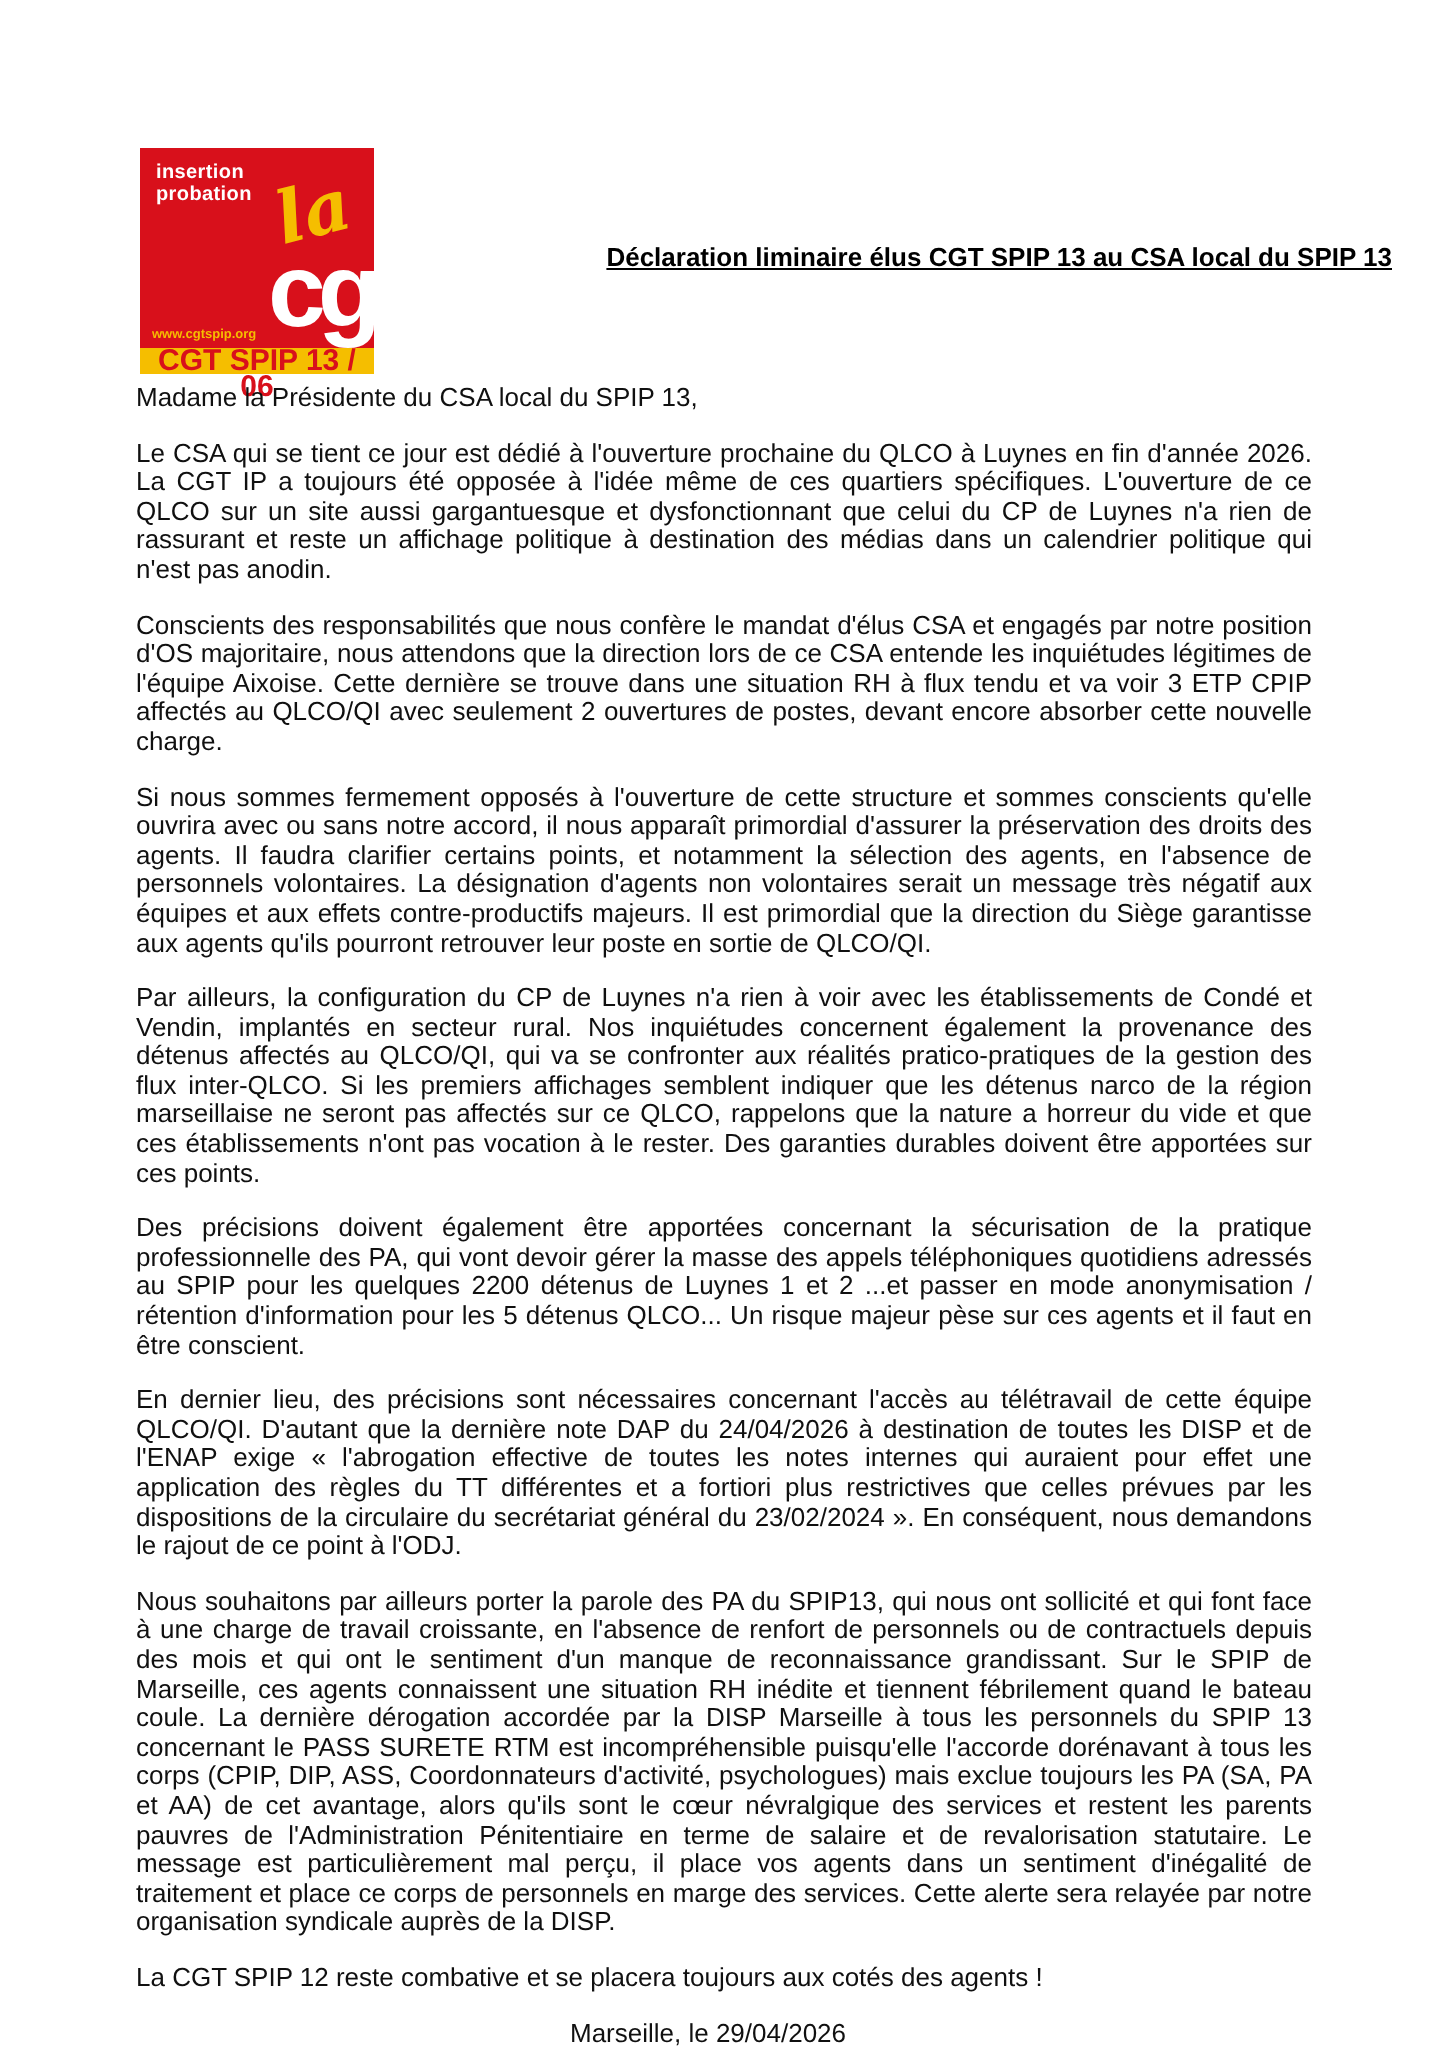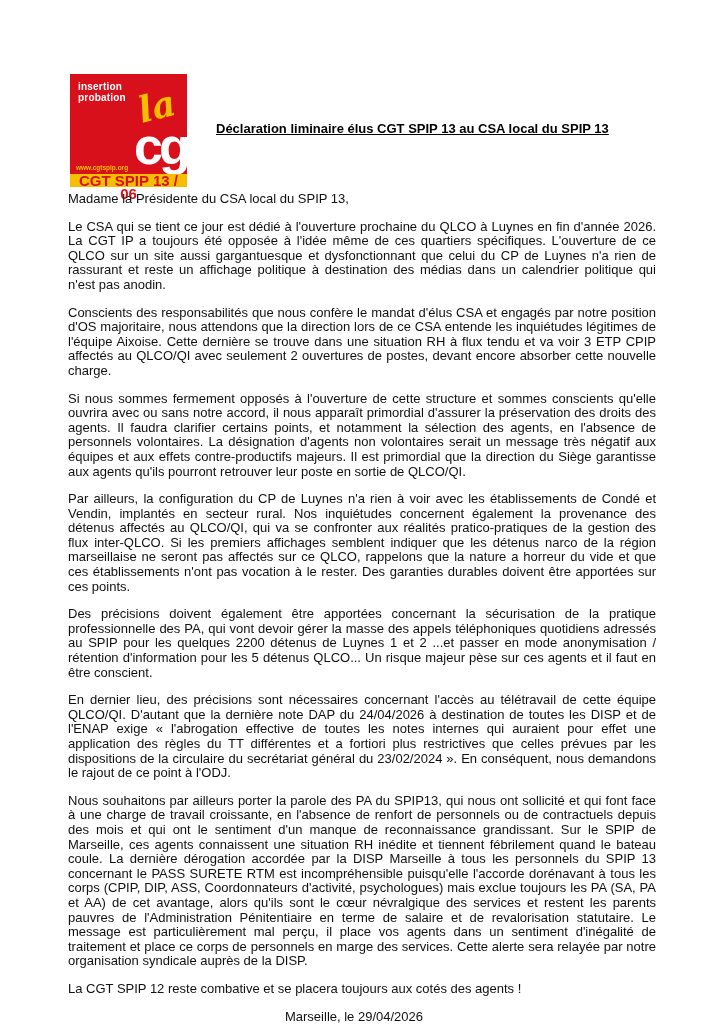--- a/index.html
+++ b/index.html
@@ -80,21 +80,21 @@
     text-align: center;
   }
 
   
   .title {
     position: absolute;
     left: 188px;
     right: 28px;
     top: 121px;
     margin: 0;
-    text-align: left;
+    text-align: right;
     font-size: 13px;
     font-weight: bold;
     text-decoration: underline;
     color: #000000;
     padding-left: 28px;
   }
 
   
   .body-text {
     position: absolute;

